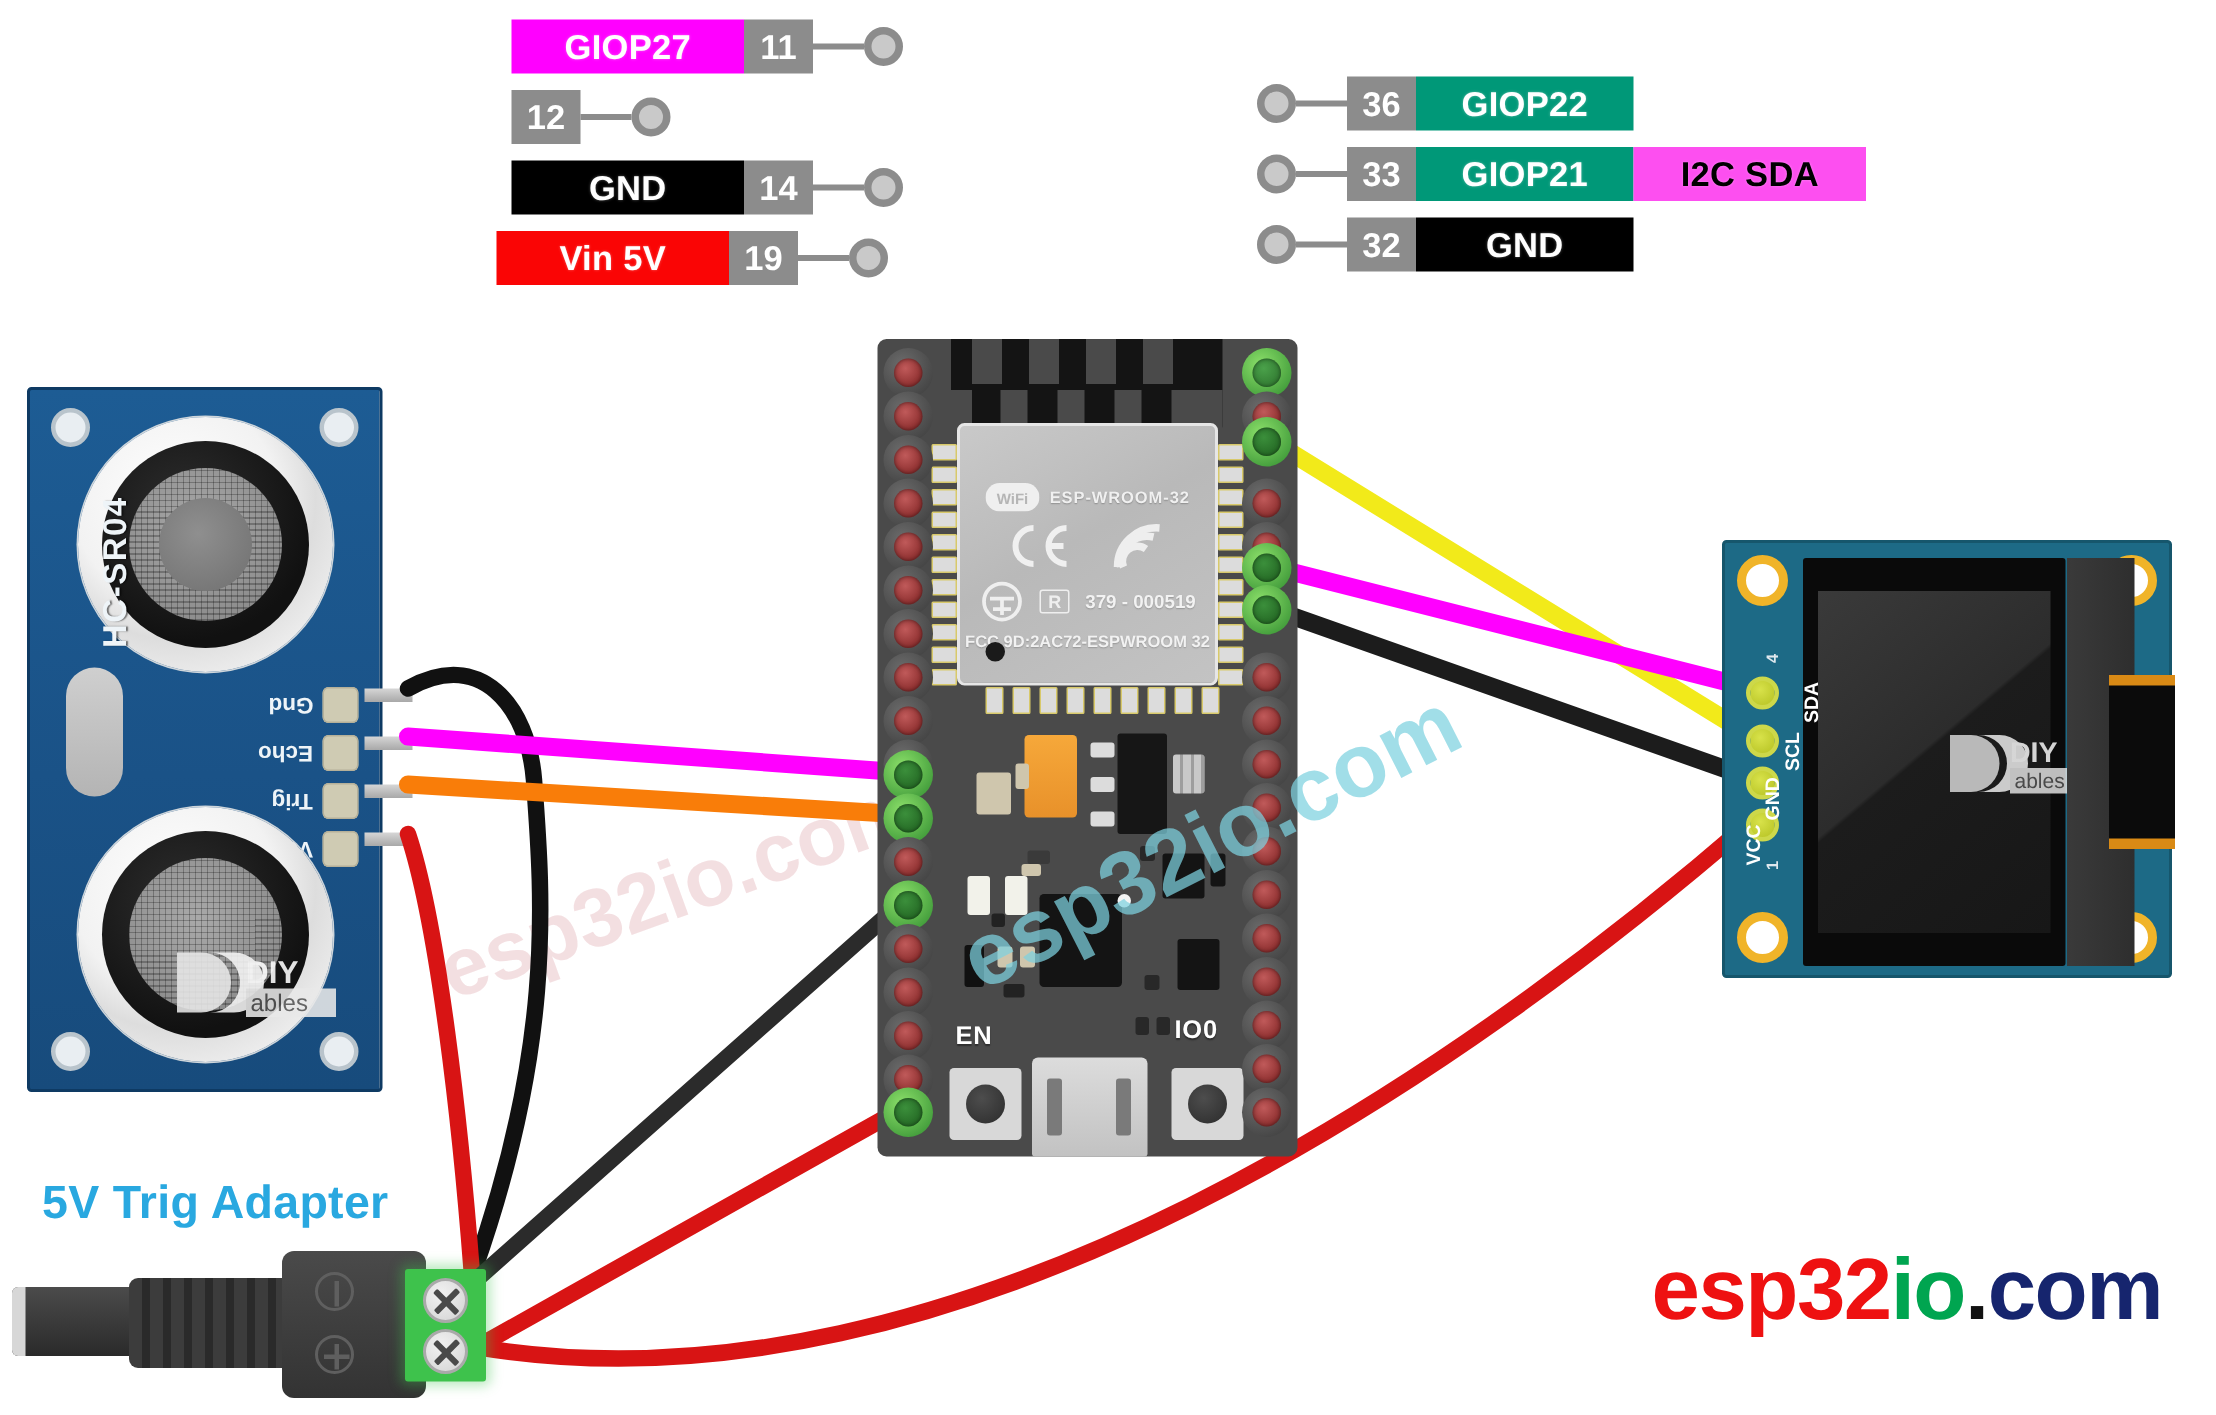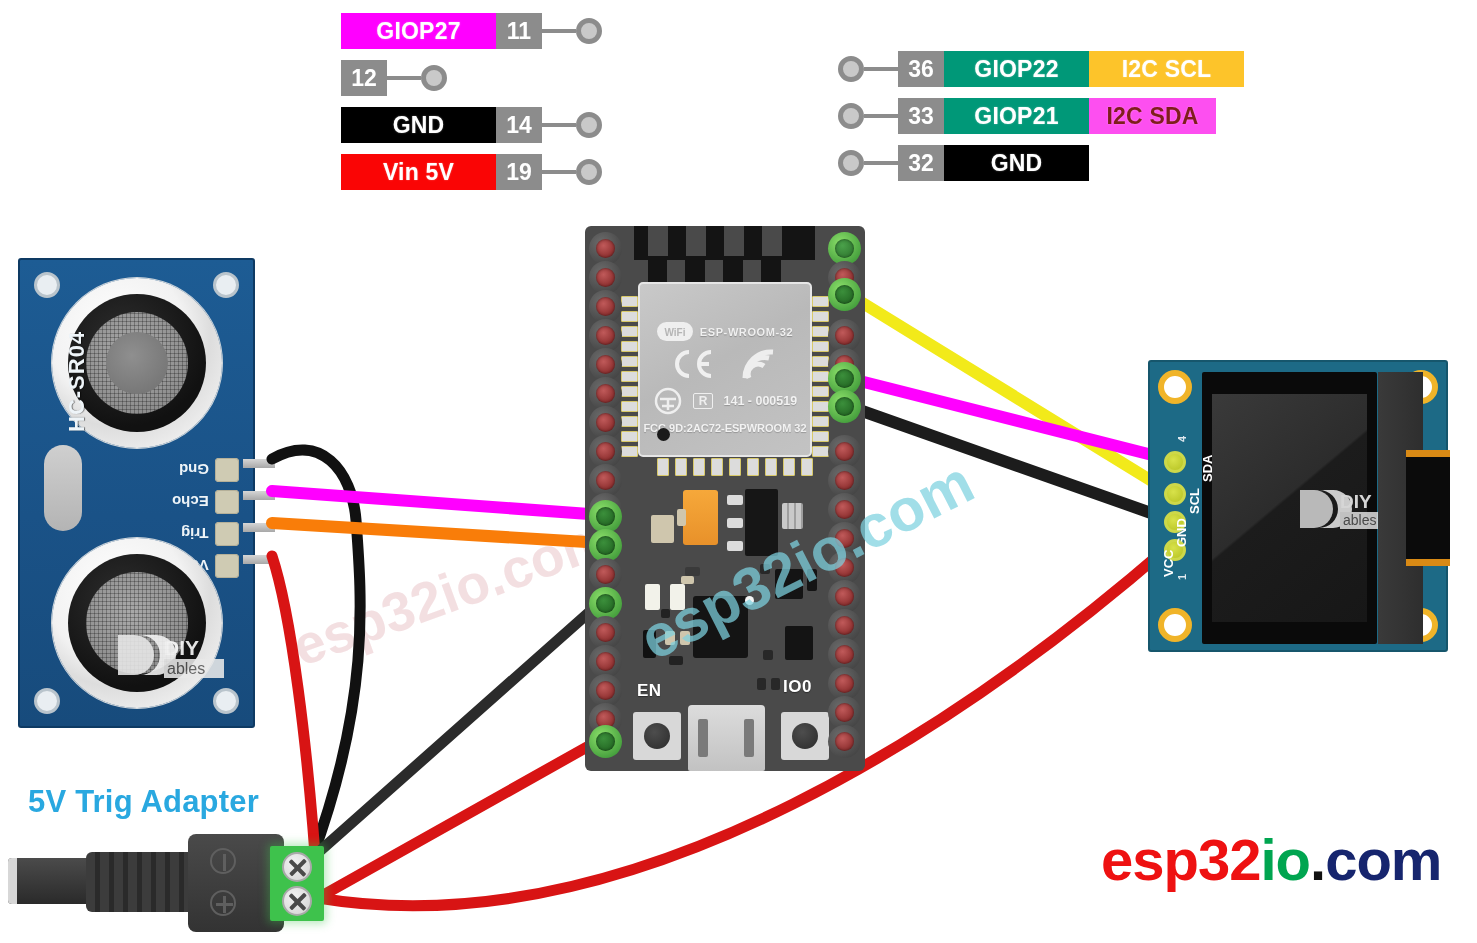--- a/index.html
+++ b/index.html
@@ -180,42 +180,41 @@
       <div class="lg-pin">12</div>
       <div class="lg-lead"></div>
       <div class="lg-dot"></div>
     </div>
     <div class="legend-row" style="left:341px; top:107px;">
       <div class="lg-label" id="ll2" style="width: 155px; background: rgb(0, 0, 0); color: rgb(255, 255, 255);">GND</div>
       <div class="lg-pin">14</div>
       <div class="lg-lead"></div>
       <div class="lg-dot"></div>
     </div>
-    <div class="legend-row" style="left:341px; top:154px;">
+    <div class="legend-row" style="left:331px; top:154px;">
       <div class="lg-label" id="ll3" style="width: 155px; background: rgb(250, 5, 5); color: rgb(255, 255, 255);">Vin 5V</div>
       <div class="lg-pin">19</div>
       <div class="lg-lead"></div>
       <div class="lg-dot"></div>
     </div>
   </div>
 
   <div id="legend-right">
     <div class="legend-row" style="left:838px; top:51px;">
       <div class="lg-dot"></div>
       <div class="lg-lead"></div>
       <div class="lg-pin">36</div>
       <div class="lg-label" id="lr0" style="width: 145px; background: rgb(0, 152, 120); color: rgb(255, 255, 255);">GIOP22</div>
-      <div class="lg-label" id="lr0f" style="width: 155px; background: rgb(253, 196, 42); color: rgb(255, 255, 255);">I2C SCL</div>
     </div>
     <div class="legend-row" style="left:838px; top:98px;">
       <div class="lg-dot"></div>
       <div class="lg-lead"></div>
       <div class="lg-pin">33</div>
       <div class="lg-label" id="lr1" style="width: 145px; background: rgb(0, 152, 120); color: rgb(255, 255, 255);">GIOP21</div>
-      <div class="lg-label" id="lr1f" style="width: 127px; background: rgb(253, 79, 240); color: #7f1d1d;">I2C SDA</div>
+      <div class="lg-label" id="lr1f" style="width: 155px; background: rgb(253, 79, 240); color: #000000;">I2C SDA</div>
     </div>
     <div class="legend-row" style="left:838px; top:145px;">
       <div class="lg-dot"></div>
       <div class="lg-lead"></div>
       <div class="lg-pin">32</div>
       <div class="lg-label" id="lr2" style="width: 145px; background: rgb(0, 0, 0); color: rgb(255, 255, 255);">GND</div>
     </div>
   </div>
 
   <div id="hcsr04">
@@ -319,21 +318,21 @@
       </div>
       <div style="display:flex; align-items:center; gap:10px; margin-top:6px;">
         <svg width="30" height="30" viewBox="0 0 30 30">
           <circle cx="15" cy="15" r="12" stroke="#efefef" stroke-width="2.5" fill="none"></circle>
           <line x1="7" y1="13" x2="23" y2="13" stroke="#efefef" stroke-width="2.5"></line>
           <line x1="15" y1="13" x2="15" y2="24" stroke="#efefef" stroke-width="2.5"></line>
           <line x1="9" y1="20" x2="21" y2="20" stroke="#efefef" stroke-width="2.5"></line>
         </svg>
         <span style="border:1.5px solid #efefef; border-radius:2px; padding:0 5px; color:#efefef;
               font-size:12px; font-weight:600;">R</span>
-        <span class="esp-fcc" style="font-size:12.5px;">141 - 000519</span>
+        <span class="esp-fcc" style="font-size:12.5px;">379 - 000519</span>
       </div>
       <div class="esp-fcc" style="margin-top:6px;">FCC 9D:2AC72-ESPWROOM 32</div>
       <div style="position:absolute; left:17px; bottom:14px; width:13px; height:13px;
            border-radius:50%; background:#1a1a1a;"></div>
     </div>
 
     <div>
       <div class="castell" style="left:36px; top:70px;"></div>
         <div class="castell" style="left:36px; top:85px;"></div>
       <div class="castell" style="left:36px; top:100px;"></div>

